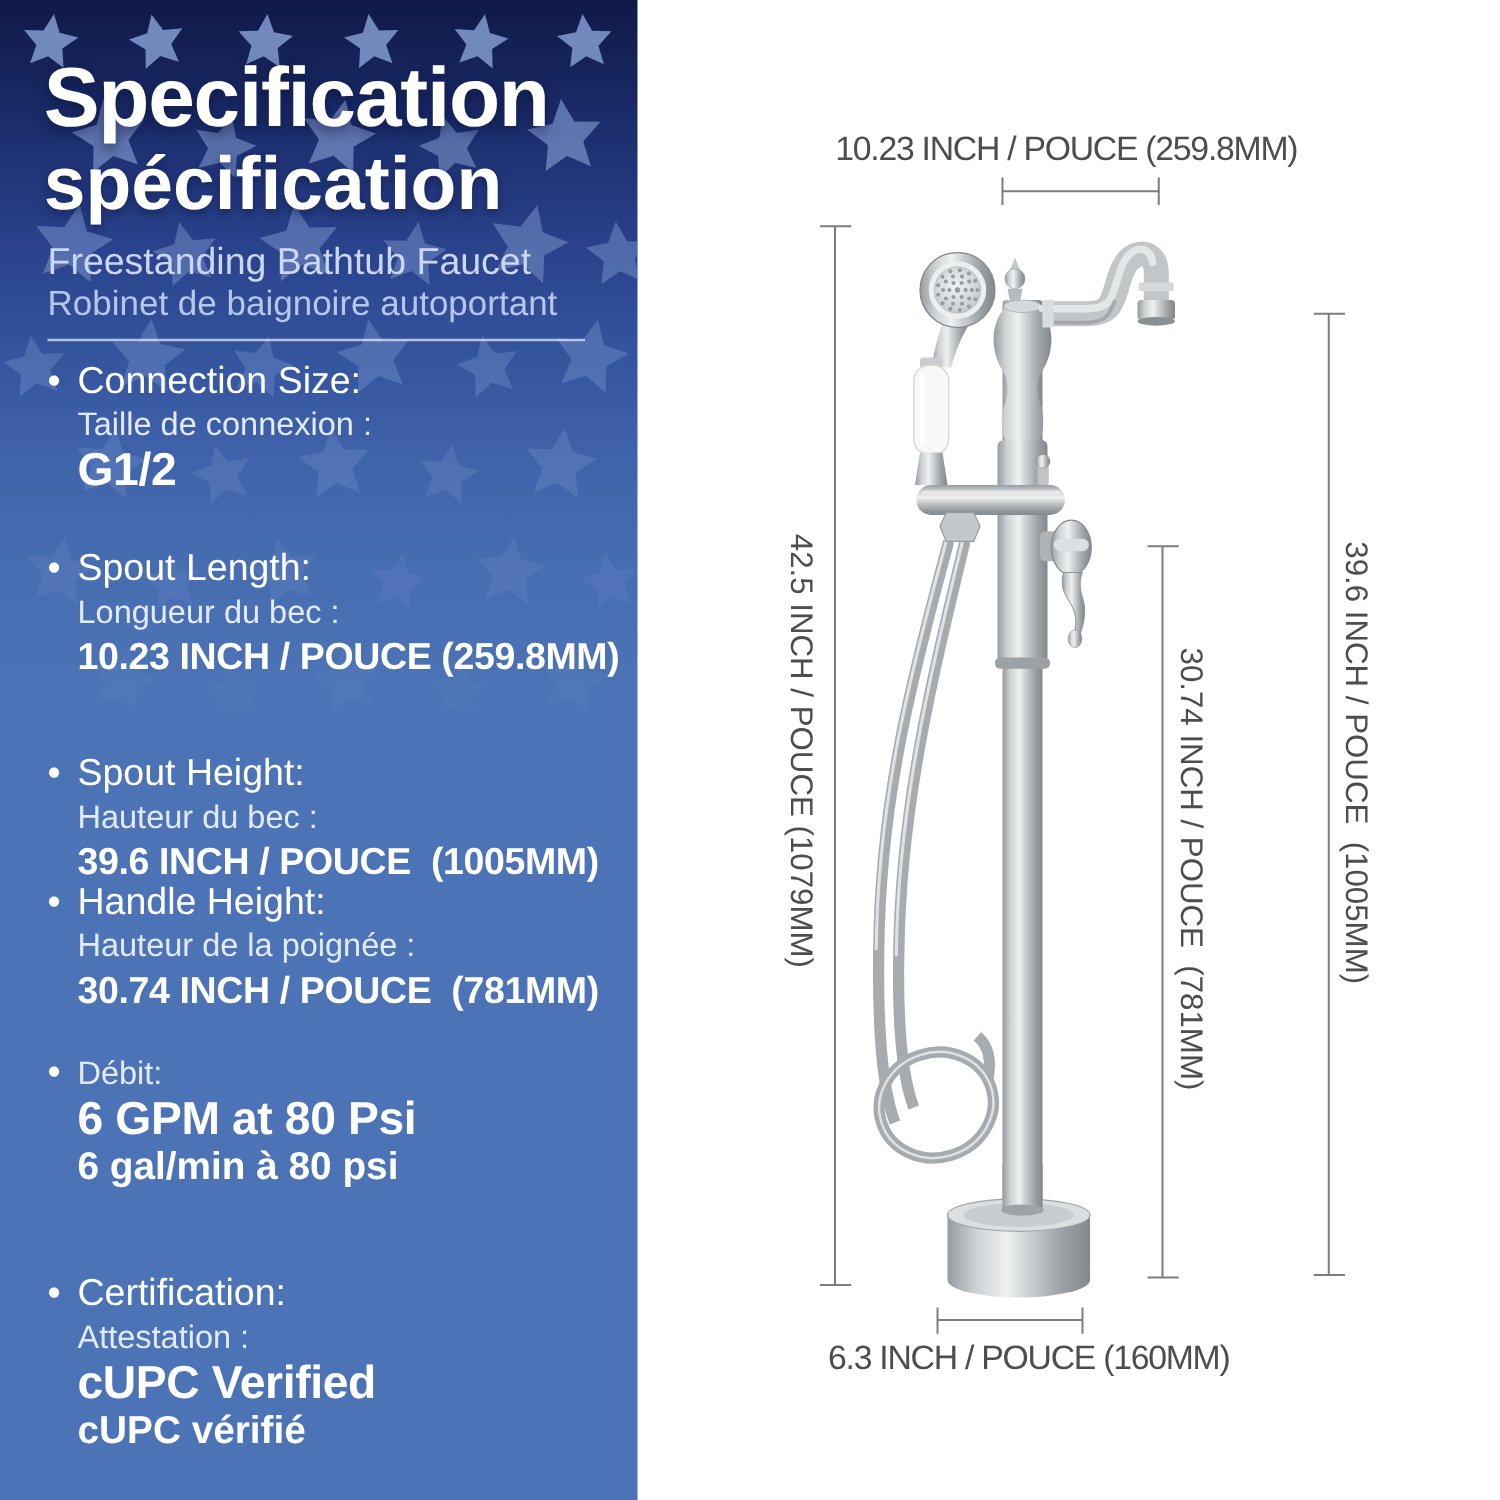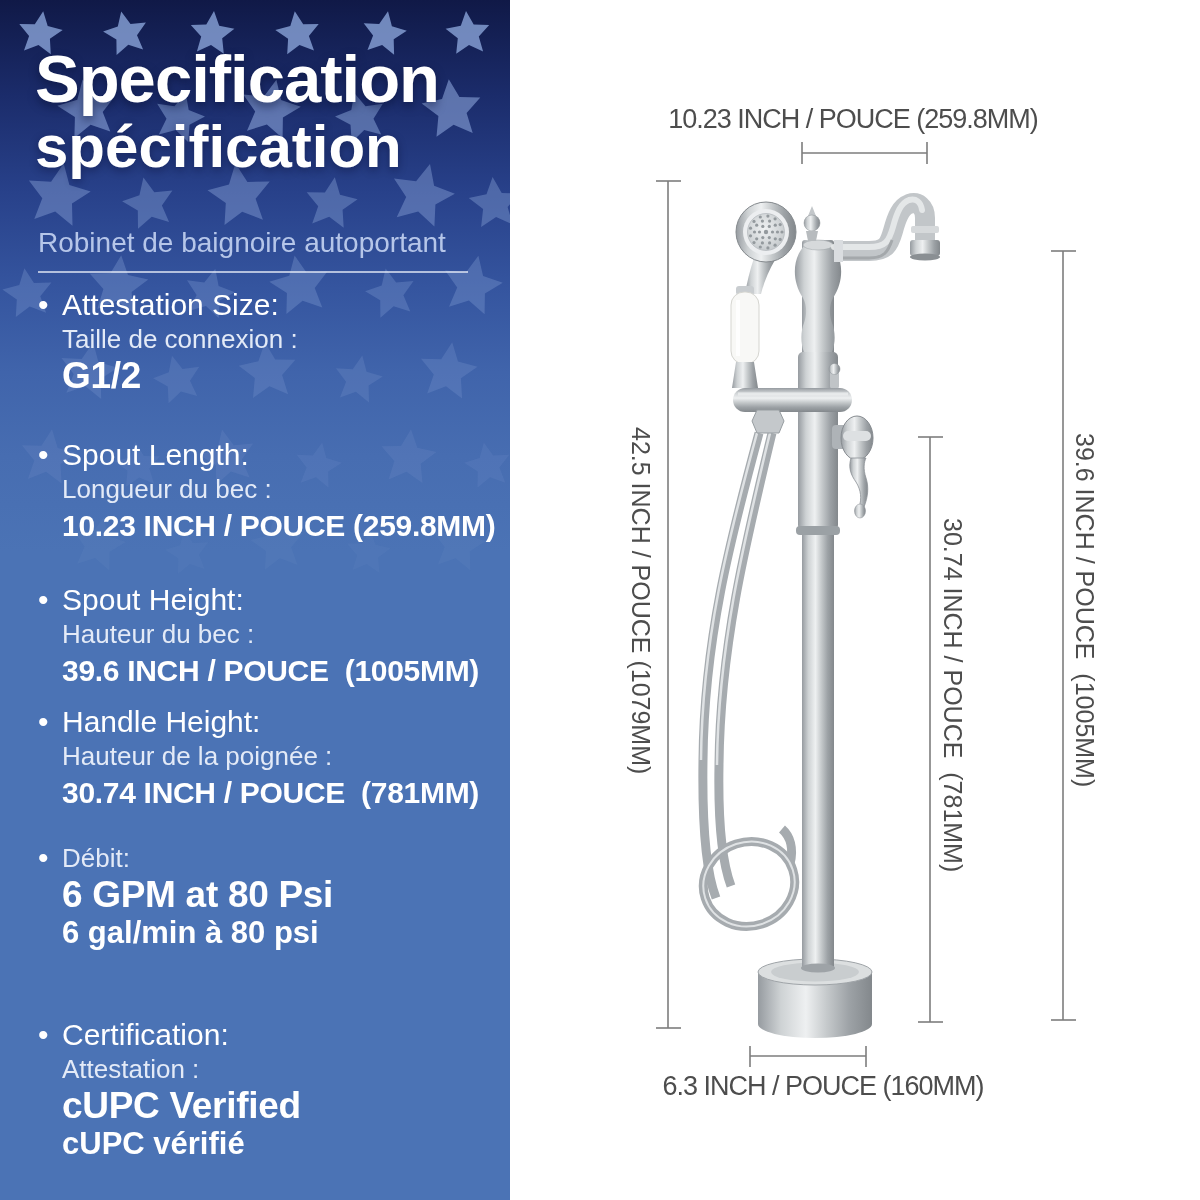--- a/index.html
+++ b/index.html
@@ -88,34 +88,35 @@
       <polygon points="483.8,442.4 493.1,455.6 509.2,454.7 499.4,467.6 505.3,482.7 490.0,477.3 477.5,487.6 477.8,471.4 464.2,462.7 479.7,458.0" fill="#8aa4d8" opacity="0.13"></polygon>
       <polygon points="103.8,517.6 108.0,536.0 125.8,542.1 109.6,551.7 109.4,570.6 95.2,558.1 77.2,563.7 84.6,546.4 73.8,531.0 92.5,532.7" fill="#8aa4d8" opacity="0.09"></polygon>
       <polygon points="274.1,517.3 284.3,533.1 303.2,532.7 291.2,547.3 297.5,565.1 279.9,558.3 264.9,569.7 265.9,550.9 250.4,540.1 268.7,535.3" fill="#8aa4d8" opacity="0.09"></polygon>
       <polygon points="462.9,517.4 467.7,535.7 485.7,541.1 469.9,551.3 470.3,570.2 455.7,558.2 437.9,564.5 444.7,546.9 433.3,531.9 452.1,532.9" fill="#8aa4d8" opacity="0.09"></polygon>
       <polygon points="184.0,530.3 192.8,543.1 208.3,542.2 198.9,554.5 204.5,569.0 189.9,563.9 177.9,573.7 178.3,558.2 165.2,549.8 180.1,545.3" fill="#8aa4d8" opacity="0.07"></polygon>
       <polygon points="370.4,530.1 375.4,544.8 390.5,548.2 378.1,557.5 379.5,572.9 366.8,564.0 352.6,570.1 357.2,555.3 347.0,543.6 362.5,543.4" fill="#8aa4d8" opacity="0.07"></polygon>
     </svg>
 
   <div class="title-en">Specification</div>
   <div class="title-fr">spécification</div>
+  <div class="subtitle-en">Freestanding Bathtub Faucet</div>
   <div class="subtitle-fr">Robinet de baignoire autoportant</div>
   <div class="divider"></div>
 
   <div class="spec-item lg" style="top:288px">
-    <div class="s-label">Attestation Size:</div>
+    <div class="s-label">Connection Size:</div>
     <div class="s-label-fr">Taille de connexion :</div>
     <div class="s-value">G1/2</div>
   </div>
   <div class="spec-item" style="top:438px">
     <div class="s-label">Spout Length:</div>
     <div class="s-label-fr">Longueur du bec :</div>
     <div class="s-value">10.23 INCH / POUCE (259.8MM)</div>
   </div>
-  <div class="spec-item" style="top:583px">
+  <div class="spec-item" style="top:602px">
     <div class="s-label">Spout Height:</div>
     <div class="s-label-fr">Hauteur du bec :</div>
     <div class="s-value">39.6 INCH / POUCE  (1005MM)</div>
   </div>
   <div class="spec-item" style="top:705px">
     <div class="s-label">Handle Height:</div>
     <div class="s-label-fr">Hauteur de la poignée :</div>
     <div class="s-value">30.74 INCH / POUCE  (781MM)</div>
   </div>
   <div class="spec-item lg" style="top:841px">

